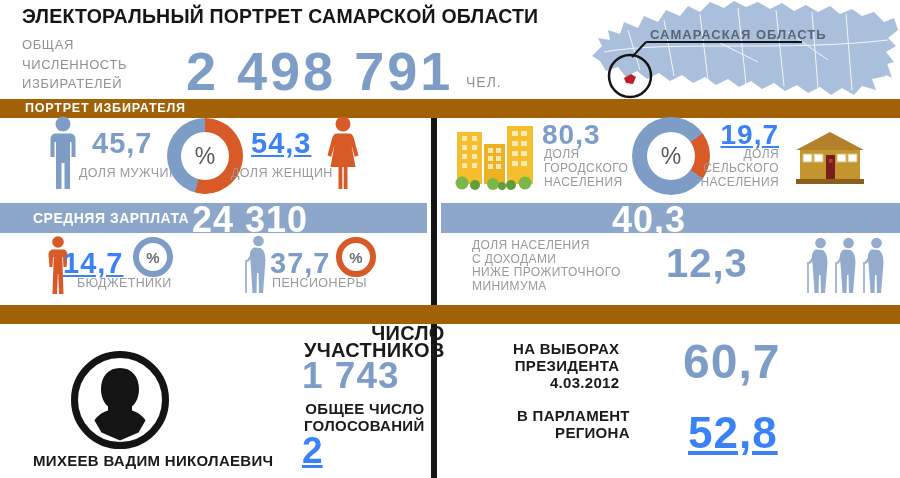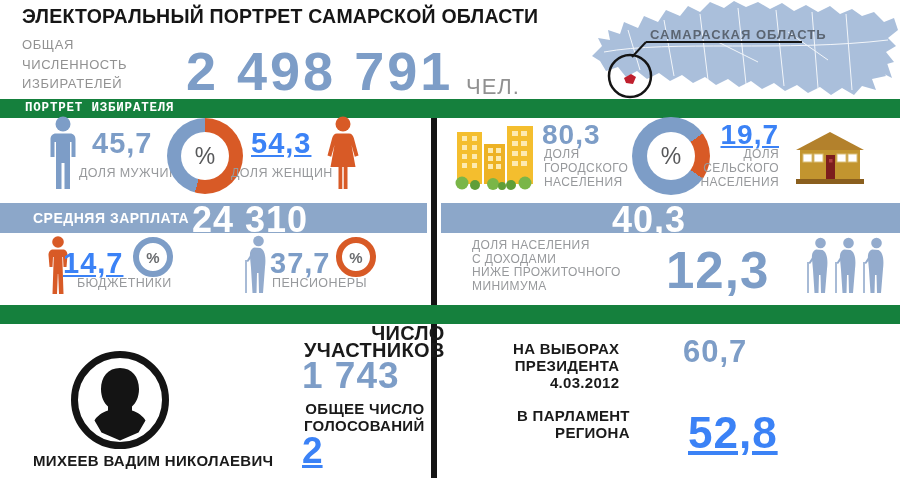--- a/index.html
+++ b/index.html
@@ -1,20 +1,20 @@
 <!DOCTYPE html>
 <html><head>
 <meta charset="utf-8">
 <style>
   html,body{margin:0;padding:0;background:#fff;}
   body{font-family:"Liberation Sans","DejaVu Sans",sans-serif;}
   .stage{position:relative;width:900px;height:478px;background:#ffffff;overflow:hidden;}
   .abs{position:absolute;}
   .pre{white-space:pre-line;}
-  .bar-black{background:#15803d;color:#fff;font-family:Liberation Mono, monospace;}
+  .bar-black{background:#a16207;color:#fff;}
   .bar-blue{background:#8ca7c9;}
   .c-blue{color:#7d9dc7;}
   .c-orange{color:#3b82f6;text-decoration:underline;}
   .c-gray{color:#97999c;}
   .c-dark{color:#1a1a1a;}
   .c-white{color:#ffffff;}
   .bold{font-weight:bold;text-align:right;}
   .barlabel{font-size:12.5px;font-weight:bold;letter-spacing:0.8px;line-height:19px;}
   .donut{border-radius:50%;display:flex;align-items:center;justify-content:center;}
   .donut .hole{width:48px;height:48px;background:#fff;border-radius:50%;display:flex;align-items:center;justify-content:center;font-size:23px;color:#58595b;}
@@ -47,21 +47,21 @@
     <line x1="58" y1="42" x2="214" y2="42" stroke="#141414" stroke-width="2"></line>
     <path d="M58,42 L44,57" stroke="#141414" stroke-width="2" fill="none"></path>
   </svg>
   <div class="abs" style="left:650px;top:27px;font-size:13px;font-weight:600;letter-spacing:1px;color:#5b6572;">САМАРАСКАЯ ОБЛАСТЬ</div>
 
   <div class="abs bold" style="left:22px;top:5px;font-size:19.5px;letter-spacing:0.2px;color:#161616;">ЭЛЕКТОРАЛЬНЫЙ ПОРТРЕТ САМАРСКОЙ ОБЛАСТИ</div>
   <div class="abs pre" style="left:22px;top:35px;font-size:13px;line-height:19.5px;letter-spacing:0.6px;color:#919191;">ОБЩАЯ
 ЧИСЛЕННОСТЬ
 ИЗБИРАТЕЛЕЙ</div>
   <div class="abs bold c-blue" style="left:186px;top:40px;font-size:54px;letter-spacing:3px;">2 498 791</div>
-  <div class="abs" style="left:466px;top:74px;font-size:22px;letter-spacing:1px;color:#919191;">ЧЕЛ.</div>
+  <div class="abs" style="left:466px;top:74px;font-size:14px;letter-spacing:1px;color:#919191;">ЧЕЛ.</div>
 
   <div class="abs" style="left:431px;top:117px;width:6px;height:361px;background:#141414;"></div>
 
   <div class="abs bar-black" style="left:0;top:99px;width:900px;height:19px;">
     <div class="abs barlabel" style="left:25px;top:0;">ПОРТРЕТ ИЗБИРАТЕЛЯ</div>
   </div>
 
   <svg class="abs" style="left:46px;top:116px;width:34px;height:76px;" viewBox="0 0 34 76">
     <g fill="#7d9dc7">
       <circle cx="17" cy="8" r="7.5"></circle>
@@ -174,21 +174,21 @@
     </g>
   </svg>
   <div class="abs bold c-blue" style="left:270px;top:247px;font-size:29px;letter-spacing:1px;">37,7</div>
   <div class="abs badge" style="left:336px;top:237px;border-color:#d85a26;">%</div>
   <div class="abs c-gray smallcap" style="left:272px;top:276px;">ПЕНСИОНЕРЫ</div>
 
   <div class="abs c-gray pre" style="left:472px;top:239px;font-size:12px;line-height:13.5px;letter-spacing:0.4px;">ДОЛЯ НАСЕЛЕНИЯ
 С ДОХОДАМИ
 НИЖЕ ПРОЖИТОЧНОГО
 МИНИМУМА</div>
-  <div class="abs bold c-blue" style="left:666px;top:241px;font-size:51px;letter-spacing:1px;">12,3</div>
+  <div class="abs bold c-blue" style="left:666px;top:241px;font-size:40px;letter-spacing:1px;">12,3</div>
   <svg class="abs" style="left:804px;top:237px;width:84px;height:58px;" viewBox="0 0 84 58">
     <g fill="#93abcd">
       <g transform="translate(0,0)">
         <circle cx="16.5" cy="6" r="5.3"></circle>
         <path d="M12,12.5 C8.5,14 7.5,17.5 8,22 L9,33 L10.5,56 L14.5,56 L15,38 L16.5,38 L17,56 L21,56 L23,32 C24,24 23.5,15.5 18.5,13 Z"></path>
         <path d="M11,16 L4.5,26 L6,27 L12,19 Z"></path>
         <rect x="3.2" y="25" width="1.6" height="31"></rect>
       </g>
       <g transform="translate(28,0)">
         <circle cx="16.5" cy="6" r="5.3"></circle>
@@ -218,18 +218,18 @@
   <div class="abs bold pre c-dark" style="left:304px;top:325px;font-size:20px;line-height:16.5px;letter-spacing:0.3px;">ЧИСЛО
 УЧАСТНИКОВ</div>
   <div class="abs bold c-blue" style="left:302px;top:355px;font-size:37px;letter-spacing:1px;">1 743</div>
   <div class="abs bold pre c-dark" style="left:304px;top:401px;font-size:15px;line-height:16.5px;letter-spacing:0.3px;">ОБЩЕЕ ЧИСЛО
 ГОЛОСОВАНИЙ</div>
   <div class="abs bold c-orange" style="left:302px;top:430px;font-size:37px;">2</div>
 
   <div class="abs bold pre c-dark" style="left:513px;top:340px;font-size:15px;line-height:17px;letter-spacing:0.3px;">НА ВЫБОРАХ
 ПРЕЗИДЕНТА
 4.03.2012</div>
-  <div class="abs bold c-blue" style="left:683px;top:334px;font-size:31px;letter-spacing:1px;">60,7</div>
+  <div class="abs bold c-blue" style="left:683px;top:334px;font-size:48px;letter-spacing:1px;">60,7</div>
   <div class="abs bold pre c-dark" style="left:517px;top:407px;font-size:15px;line-height:17px;letter-spacing:0.3px;">В ПАРЛАМЕНТ
 РЕГИОНА</div>
   <div class="abs bold c-orange" style="left:688px;top:396px;font-size:44px;letter-spacing:1px;margin-top:12px;">52,8</div>
 
 </div>
 
 </body></html>

